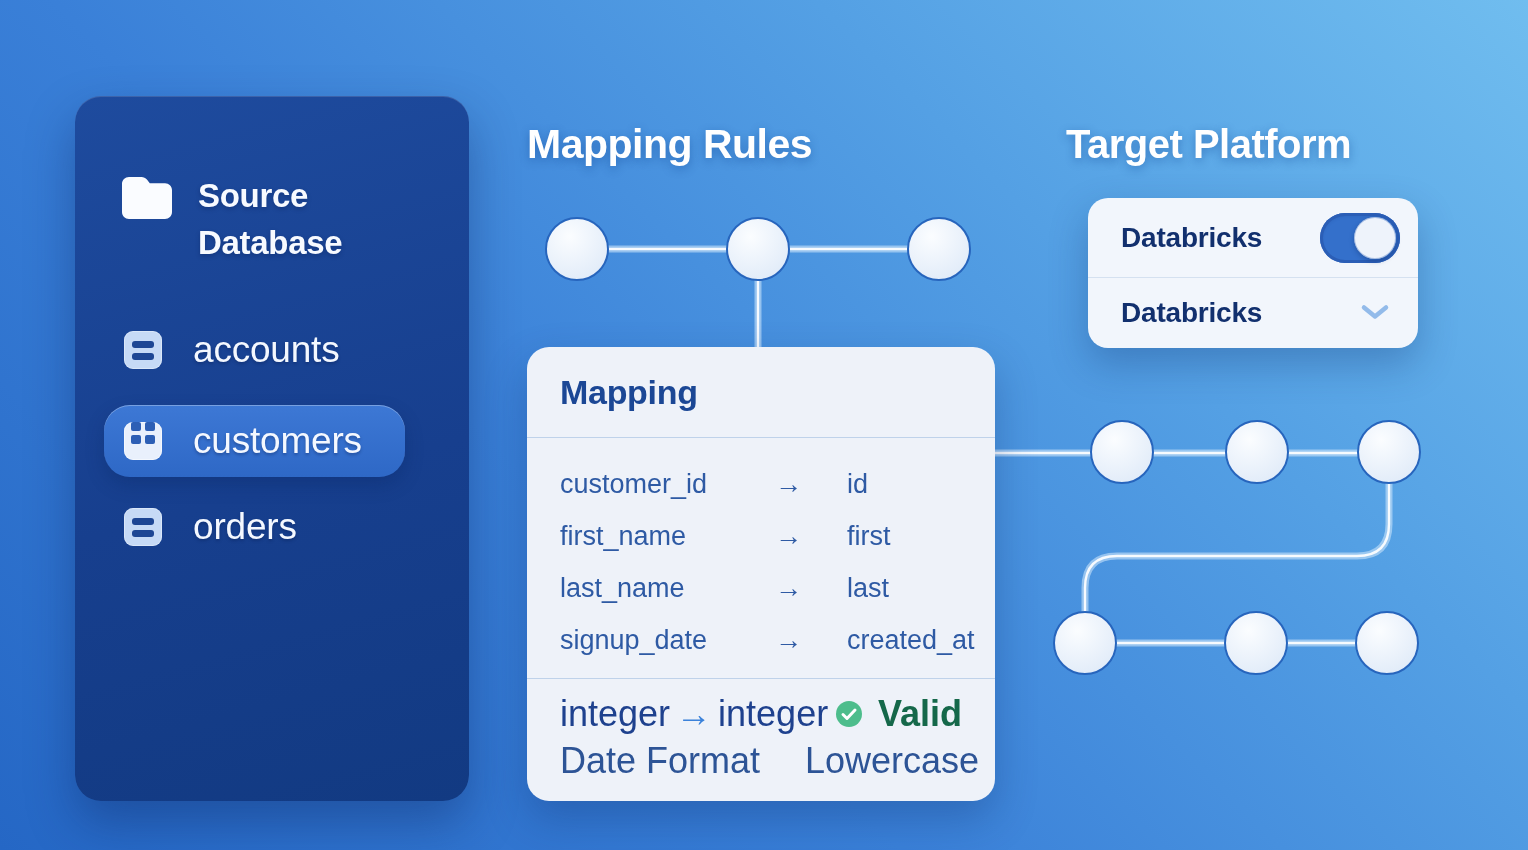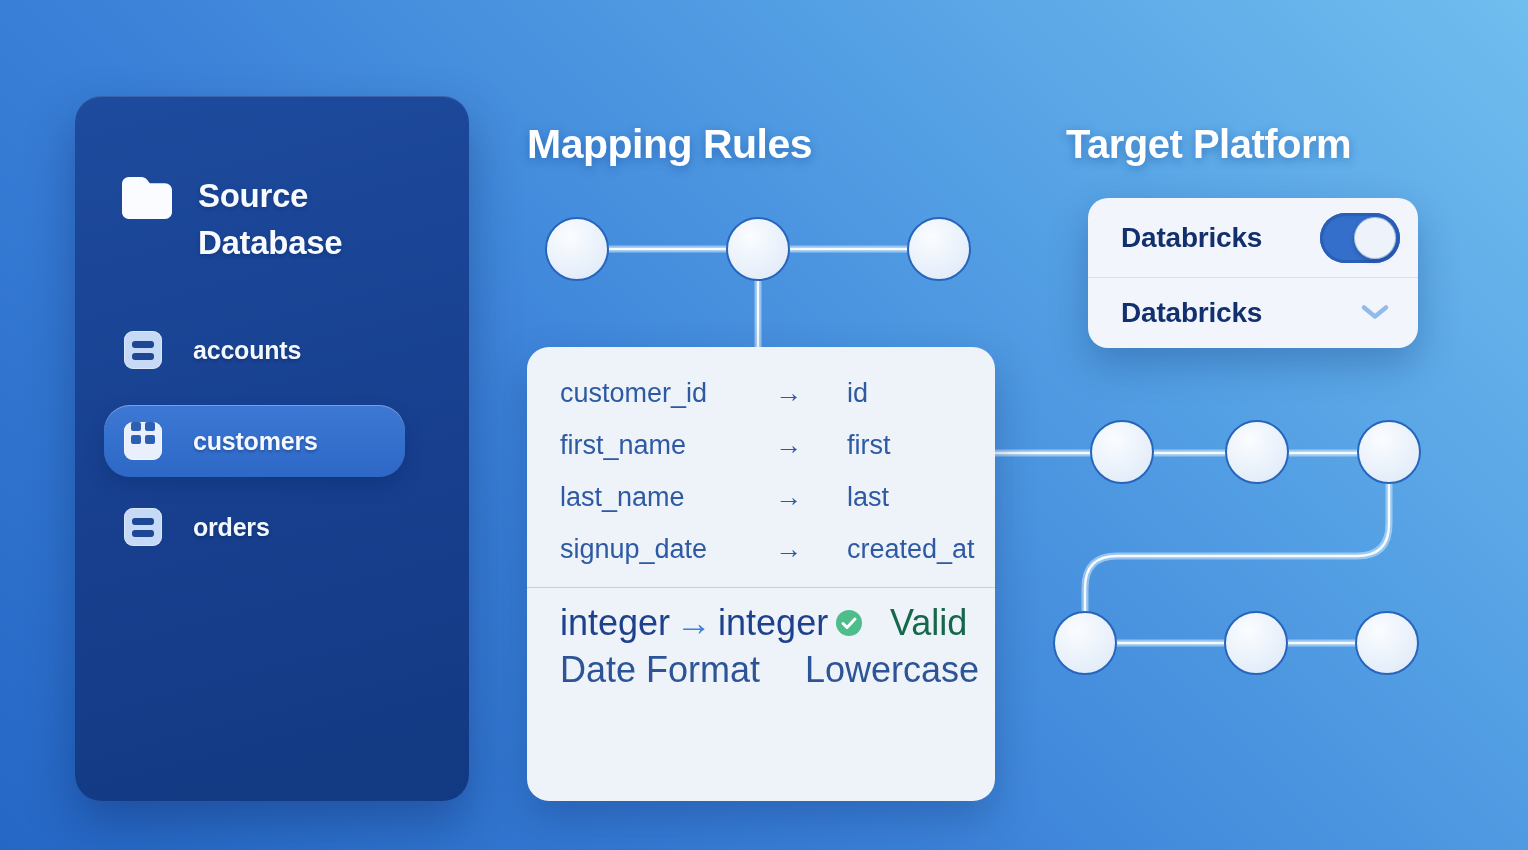--- a/index.html
+++ b/index.html
@@ -20,21 +20,21 @@
   }
   .sidebar-header{position:absolute;left:43px;top:76px;display:flex;gap:26px;align-items:flex-start;}
   .sidebar-title{font-size:33px;font-weight:700;color:#f7faff;line-height:47px;width:200px;letter-spacing:-.3px;
     text-shadow:0 2px 4px rgba(8,30,80,.35);}
   .item{position:absolute;left:29px;width:301px;height:72px;display:flex;align-items:center;
     padding-left:20px;gap:31px;border-radius:26px;cursor:pointer;}
   .item.selected{
     background:linear-gradient(180deg,#3d78d5 0%,#2e68c6 100%);
     box-shadow:inset 0 1px 0 rgba(255,255,255,.30), 0 8px 18px rgba(8,35,95,.28);
   }
-  .item-label{font-size:25px;font-weight:700;color:#f4f8ff;letter-spacing:-.2px;
+  .item-label{font-size:37px;font-weight:400;color:#f4f8ff;letter-spacing:-.2px;
     text-shadow:0 2px 3px rgba(8,30,80,.35);}
   .tile{width:38px;height:38px;border-radius:9px;display:flex;flex-direction:column;
     align-items:center;justify-content:center;gap:5px;flex:0 0 auto;}
   .tile-list{background:#c6daf6;box-shadow:inset 0 0 0 1px rgba(255,255,255,.35);}
   .tile-list .bar{width:22px;height:7px;border-radius:3px;background:#1d4694;}
   .tile-grid{background:#e9f0fc;display:grid;grid-template-columns:10px 10px;grid-template-rows:9px 9px;
     gap:4px;box-shadow:inset 0 0 0 1px rgba(255,255,255,.5);}
   .tile-grid .sq{width:10px;height:9px;border-radius:2px;background:#2d5fb5;}
   
   .heading{position:absolute;z-index:2;color:#ffffff;font-weight:700;
@@ -50,21 +50,21 @@
   .mc-header{height:91px;display:flex;align-items:center;padding:0 33px;border-bottom:1px solid #bfd2ea;}
   .mc-title{font-size:34px;font-weight:700;color:#1b4795;letter-spacing:-.3px;}
   .mc-rows{padding:20px 33px 0;}
   .mc-row{display:grid;grid-template-columns:215px 72px 1fr;align-items:center;height:52px;
     font-size:27px;color:#2e5aa4;}
   .mc-row .arr{font-size:27px;color:#2e5aa4;}
   .mc-footer{border-top:1px solid #bfd2ea;margin-top:12px;padding:18px 33px 0;
     display:grid;grid-template-columns:245px 1fr;row-gap:13px;font-size:36px;line-height:34px;}
   .type-map{color:#1e418e;font-weight:500;white-space:nowrap;}
   .type-map .blue-arrow{color:#3b82da;font-weight:700;padding:0 6px;}
-  .valid{display:flex;align-items:center;gap:27px;padding-left:30px;color:#15684a;font-weight:400;}
+  .valid{display:flex;align-items:center;gap:15px;padding-left:30px;color:#15684a;font-weight:700;}
   .transform{color:#2d5496;}
   
   .target-card{
     position:absolute;left:1088px;top:198px;width:330px;height:150px;z-index:2;
     border-radius:20px;background:#f2f6fc;
     box-shadow:0 16px 38px rgba(12,45,110,.30);
   }
   .tc-row{display:flex;align-items:center;justify-content:space-between;}
   .tc-row1{height:80px;padding:0 18px 0 33px;border-bottom:1px solid #d5e1f0;}
   .tc-row2{height:69px;padding:0 28px 0 33px;cursor:pointer;gap:32px;}
@@ -147,20 +147,23 @@
           <span class="sq"></span>
       </span>
       <span class="item-label">customers</span>
     </div>
   </aside>
 
   <h1 class="heading rules" style="margin:0">Mapping Rules</h1>
   <h1 class="heading target" style="margin:0">Target Platform</h1>
 
   <section class="mapping-card">
+    <div class="mc-header">
+      <span class="mc-title">Mapping</span>
+    </div>
     <div class="mc-rows">
       <div class="mc-row">
         <span>customer_id</span>
         <span class="arr">→</span>
         <span>id</span>
       </div>
       <div class="mc-row">
         <span>first_name</span>
         <span class="arr">→</span>
         <span>first</span>

